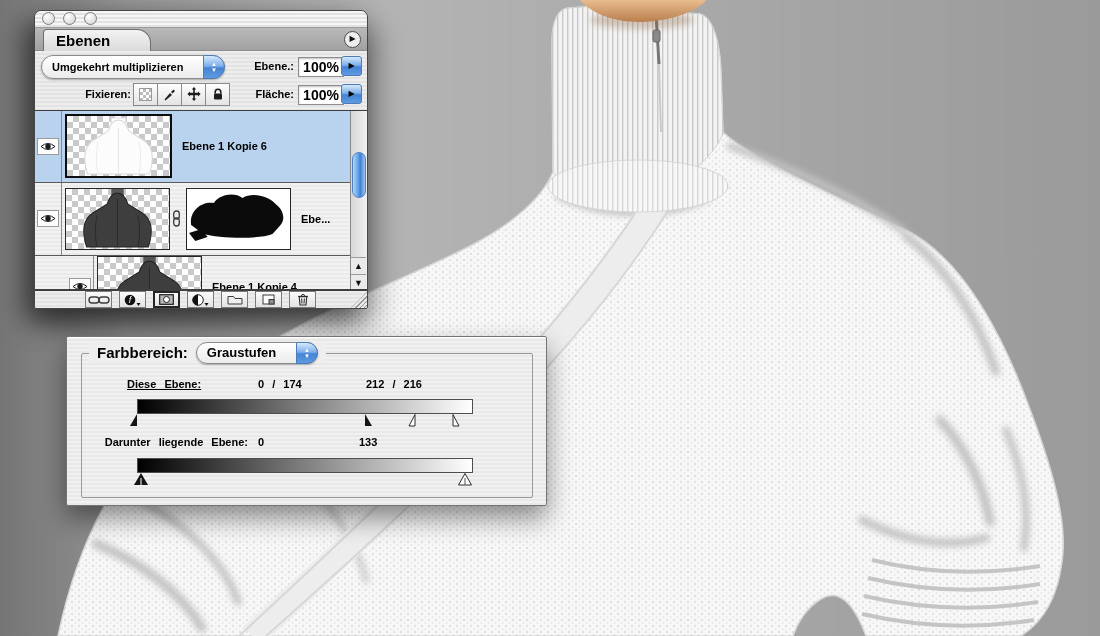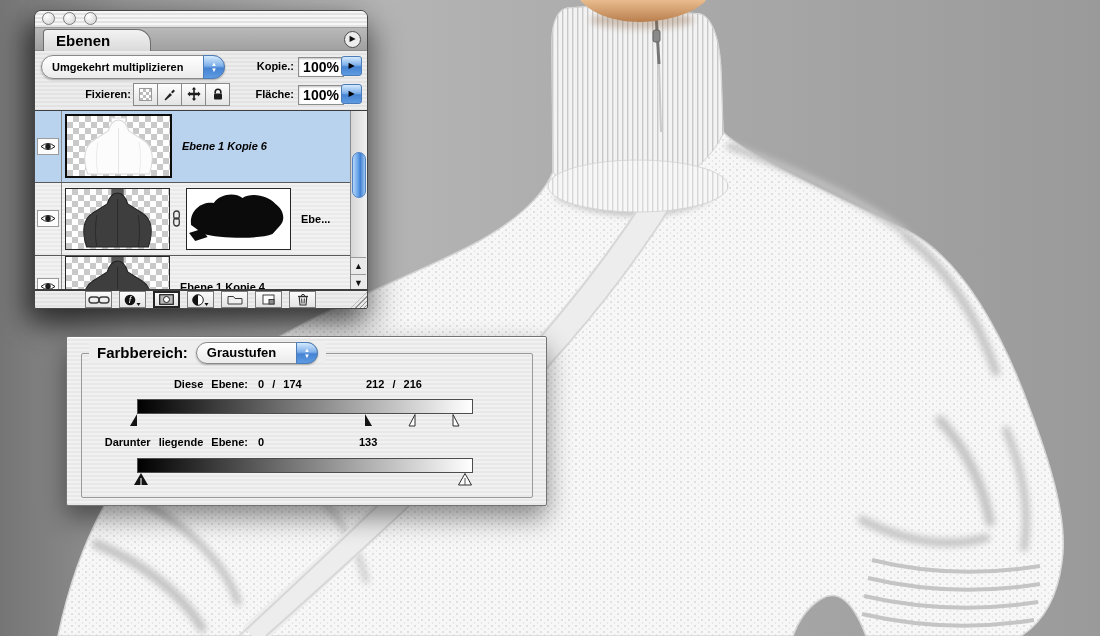--- a/index.html
+++ b/index.html
@@ -205,21 +205,21 @@
     </div>
 
     <div class="controls">
       <div class="popup">
         <span class="ptxt">Umgekehrt multiplizieren</span>
         <span class="stepper blue-grad">
           <span>▲</span>
             <span>▼</span>
         </span>
       </div>
-      <span class="lbl" style="left:195px;top:9px;width:64px;text-align:right;">Kopie.:</span>
+      <span class="lbl" style="left:195px;top:9px;width:64px;text-align:right;">Ebene.:</span>
       <input class="field" style="left: 263px; top: 6px;" readonly="" value="100%">
       <div class="arrow-btn blue-grad" style="left:306px;top:5px;">
         <span>▶</span>
       </div>
 
       <span class="lbl" style="left:38px;top:37px;width:58px;text-align:right;">Fixieren:</span>
       <div class="lockgroup">
         <div class="lockbtn">
           <span class="checker-mini"></span>
         </div>
@@ -243,21 +243,21 @@
       </div>
       <span class="lbl" style="left:203px;top:37px;width:56px;text-align:right;">Fläche:</span>
       <input class="field" style="left: 263px; top: 34px;" readonly="" value="100%">
       <div class="arrow-btn blue-grad" style="left:306px;top:33px;">
         <span>▶</span>
       </div>
     </div>
 
     <div class="layer-list">
 
-      <div class="lrow row-sel" style="top:0;height:71px;border-bottom:1px solid #5a5a5a;font-style:italic;">
+      <div class="lrow row-sel" style="top:0;height:71px;border-bottom:1px solid #5a5a5a;">
         <div class="eye-cell">
           <div class="eye-box">
             <svg width="16" height="11" viewBox="0 0 16 11">
               <path d="M1,5.5 Q8,-0.5 15,5.5 Q8,11.5 1,5.5 Z" fill="#f8f8f8" stroke="#1a1a1a"></path>
               <circle cx="8" cy="5.5" r="2.7" fill="#1a1a1a"></circle>
             </svg>
           </div>
         </div>
         <div class="thumb checker b-heavy">
           <svg viewBox="0 0 100 60" preserveAspectRatio="none">
@@ -293,21 +293,21 @@
         </svg>
         <div class="thumb b-thin" style="background:#fff;">
           <svg viewBox="0 0 100 60" preserveAspectRatio="none">
             <path d="M4,36 C2,22 14,12 26,14 C32,5 46,3 54,9 C63,3 79,7 86,15 C94,21 96,31 90,37 L83,45 C68,51 30,49 16,45 Z" fill="#0b0b0b"></path>
             <path d="M2,44 L14,40 L20,48 L8,52 Z" fill="#0b0b0b"></path>
           </svg>
         </div>
         <span class="lname" style="">Ebe...</span>
       </div>
 
-      <div class="lrow" style="top:145px;height:62px;">
+      <div class="lrow" style="top:145px;height:62px;padding-left:32px;">
         <div class="eye-cell">
           <div class="eye-box">
             <svg width="16" height="11" viewBox="0 0 16 11">
               <path d="M1,5.5 Q8,-0.5 15,5.5 Q8,11.5 1,5.5 Z" fill="#f8f8f8" stroke="#1a1a1a"></path>
               <circle cx="8" cy="5.5" r="2.7" fill="#1a1a1a"></circle>
             </svg>
           </div>
         </div>
         <div class="thumb checker b-thin">
           <svg viewBox="0 0 100 60" preserveAspectRatio="none">
@@ -388,21 +388,21 @@
       <span class="bold11">Farbbereich:</span>
       <div class="gpopup">
         <span class="ptxt">Graustufen</span>
         <span class="stepper blue-grad">
           <span>▲</span>
             <span>▼</span>
         </span>
       </div>
     </div>
 
-    <span class="dtext" style="left:60px;top:41px;width:121px;text-align:right;">Diese Ebene:</span>
+    <span class="dtext" style="left:60px;top:41px;width:121px;text-decoration:underline;">Diese Ebene:</span>
     <span class="dtext" style="left:191px;top:41px;">0 / 174</span>
     <span class="dtext" style="left:299px;top:41px;">212 / 216</span>
 
     <div class="gradbar" style="top:62px;"></div>
 
     <svg class="marker" style="left:62px;top:76px;" viewBox="0 0 16 14">
       <polygon points="8,1 8,13 1,13" fill="#141414"></polygon>
       </svg>
     <svg class="marker" style="left:290px;top:76px;" viewBox="0 0 16 14">
       <polygon points="8,1 15,13 8,13" fill="#141414"></polygon>

